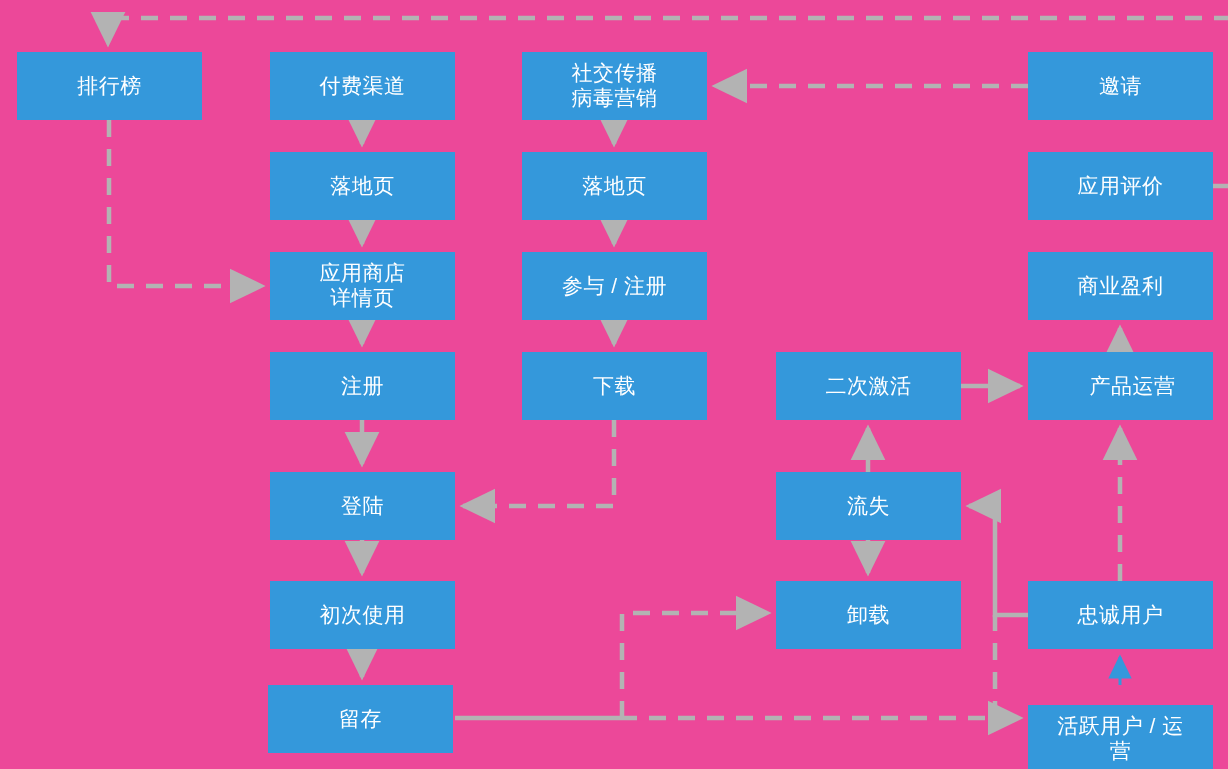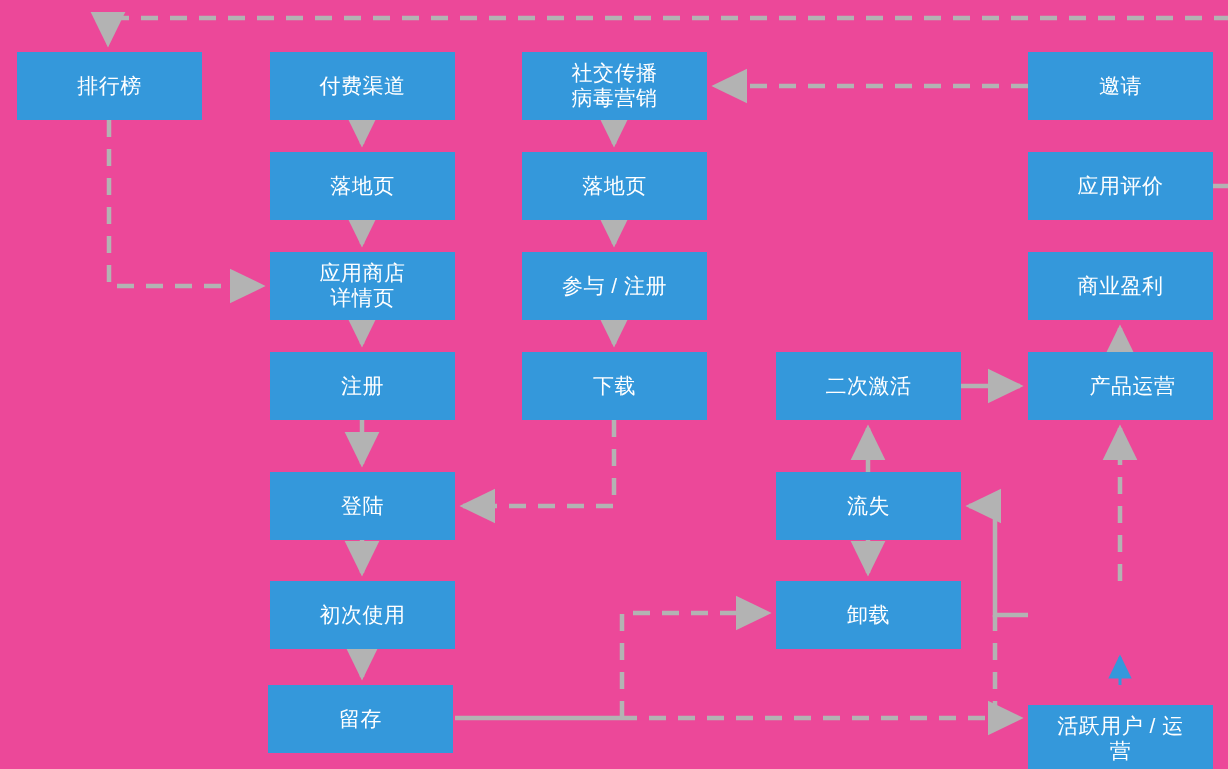--- a/index.html
+++ b/index.html
@@ -123,18 +123,19 @@
   <div class="node" style="left:270px;top:352px;width:185px;height:68px;">注册</div>
   <div class="node" style="left:522px;top:352px;width:185px;height:68px;">下载</div>
   <div class="node" style="left:776px;top:352px;width:185px;height:68px;">二次激活</div>
   <div class="node" style="left:1028px;top:352px;width:185px;height:68px;padding-left:28px;">产品运营</div>
 
   <div class="node" style="left:270px;top:472px;width:185px;height:68px;">登陆</div>
   <div class="node" style="left:776px;top:472px;width:185px;height:68px;">流失</div>
 
   <div class="node" style="left:270px;top:581px;width:185px;height:68px;">初次使用</div>
   <div class="node" style="left:776px;top:581px;width:185px;height:68px;">卸载</div>
+  <div class="node" style="left:1028px;top:581px;width:185px;height:68px;">忠诚用户</div>
 
   <div class="node" style="left:268px;top:685px;width:185px;height:68px;">留存</div>
   <div class="node" style="left:1028px;top:685px;width:185px;height:68px;margin-top:20px;">活跃用户 / 运
 营</div>
 
 </div>
 
 </body></html>

